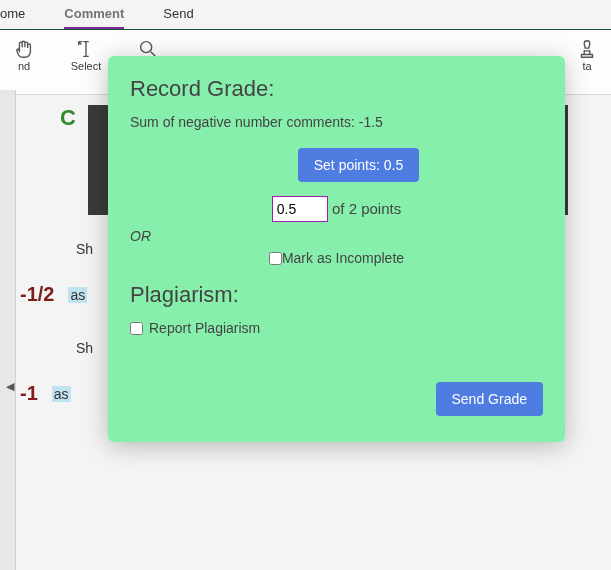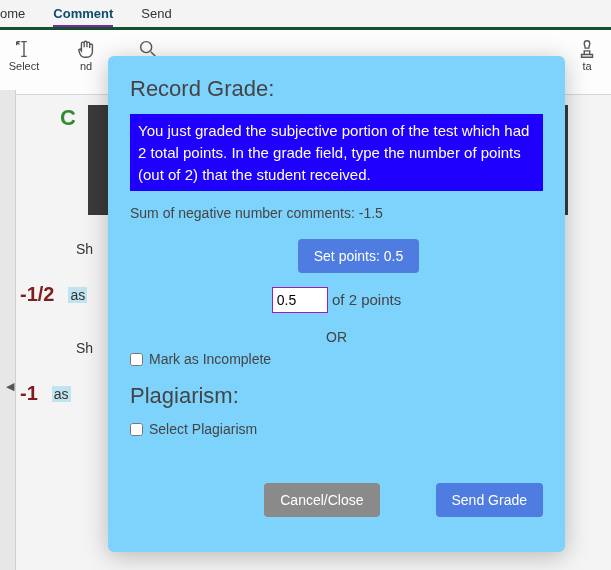--- a/index.html
+++ b/index.html
@@ -9,29 +9,29 @@
     width: 611px;
     height: 570px;
     overflow: hidden;
     position: relative;
     color: #333;
   }
 
   
   .tabs {
     display: flex;
-    gap: 28px;
+    gap: 39px;
     padding: 6px 0 0 0;
     font-size: 13px;
-    border-bottom: 3px solid #14532d;
+    border-bottom: 1px solid #14532d;
     height: 30px;
   }
   .tabs .tab { padding-bottom: 6px; cursor: pointer; }
   .tabs .tab.active {
-    color: #0c4a6e;
+    color: #737373;
     font-weight: 600;
     border-bottom: 2px solid #7a2a9c;
   }
 
   .toolbar {
     display: flex;
     gap: 22px;
     padding: 8px 4px 12px 4px;
     border-bottom: 1px solid #d8d8d8;
     font-size: 11px;
@@ -54,24 +54,24 @@
   .row { display:flex; align-items:center; gap:14px; margin:26px 0 6px 0;}
 
   
   .overlay {
     position:absolute; inset:0;
   }
   .modal {
     position:absolute;
     left:108px; top:56px;
     width:457px;
-    background:#7dd3fc;
+    background:#86efac;
     border-radius:6px;
     box-shadow:0 4px 24px rgba(0,0,0,0.25);
-    padding:20px 22px 35px 22px;
+    padding:20px 22px 26px 22px;
   }
   .modal h2 {
     font-size:22px;
     font-weight:500;
     color:#444;
     margin-bottom:12px;
   }
   .bluebox {
     background:#1f00ff;
     color:#fff;
@@ -94,24 +94,24 @@
   }
   .btn-primary { background:#4e7ce0; }
   .btn-muted { background:#8a8a8a; }
 
   .center { text-align:center; }
   .pts-row { margin-top:14px; text-align:center; font-size:15px; color:#444; }
   .pts-row input {
     width:56px; height:26px; font-size:14px; padding:2px 4px;
     border:1px solid #a21caf;
   }
-  .or { text-align:center; margin:16px 0 6px 0; font-size:14px; color:#444; }
+  .or { text-align:left; margin:6px 0 6px 0; font-size:14px; color:#444;font-style:italic; }
   .chk-row {
     text-align:center; font-size:14px; color:#444;
-    display:flex; align-items:center; gap:6px;
+    display:flex; justify-content:center; align-items:center; 
     margin-bottom:16px;
   }
   .plag-chk {
     display:flex; align-items:center; gap:6px; font-size:14px; color:#444;
     margin-top:6px; margin-bottom:46px;
   }
   .footer {
     display:flex; justify-content:flex-end; gap:12px;
   }
 
@@ -125,30 +125,30 @@
 
 <div class="tabs">
   <span class="tab">ome</span>
   <span class="tab active">Comment</span>
   <span class="tab">Send</span>
 </div>
 
 <div class="toolbar">
   <div class="tool">
     <svg viewBox="0 0 24 24">
+        <path d="M7 11V6a1.5 1.5 0 013 0v4V5a1.5 1.5 0 013 0v5V6a1.5 1.5 0 013 0v5V8a1.5 1.5 0 013 0v7a6 6 0 01-6 6h-2a6 6 0 01-5.5-3.6L4 13l1.5-1 1.5 2z"></path>
+      </svg>
+    <span>nd</span>
+  </div>
+  <div class="tool">
+    <svg viewBox="0 0 24 24">
         <path d="M9 4h6M12 4v16M9 20h6"></path>
         <path d="M4 4l3 3M4 4v4M4 4h4"></path>
       </svg>
     <span>Select</span>
-  </div>
-  <div class="tool">
-    <svg viewBox="0 0 24 24">
-        <path d="M7 11V6a1.5 1.5 0 013 0v4V5a1.5 1.5 0 013 0v5V6a1.5 1.5 0 013 0v5V8a1.5 1.5 0 013 0v7a6 6 0 01-6 6h-2a6 6 0 01-5.5-3.6L4 13l1.5-1 1.5 2z"></path>
-      </svg>
-    <span>nd</span>
   </div>
   <div class="tool">
     <svg viewBox="0 0 24 24">
         <circle cx="10" cy="10" r="6"></circle>
         <path d="M15 15l5 5"></path>
       </svg>
     <span>Zo</span>
     <span style="margin-top:-2px;">I</span>
   </div>
   <div style="flex:1"></div>
@@ -183,21 +183,20 @@
   <div class="row" style="margin-left:0;">
     <span class="neg">-1</span>
     <span class="hl">as</span>
   </div>
 </div>
 
 <div class="overlay">
   <div class="modal">
     <h2>Record Grade:</h2>
 
-    <div class="bluebox">You just graded the subjective portion of the test which had 2 total points. In the grade field, type the number of points (out of 2) that the student received.</div>
 
     <div class="sumline">Sum of negative number comments: -1.5</div>
 
     <div class="center">
       <button class="btn btn-primary">Set points: 0.5</button>
     </div>
 
     <div class="pts-row">
       <input type="text" value="0.5" style="">
       <span>of 2 points</span>
@@ -206,21 +205,20 @@
     <div class="or">OR</div>
 
     <div class="chk-row">
       <input type="checkbox" style="">
       <span>Mark as Incomplete</span>
     </div>
 
     <h2>Plagiarism:</h2>
     <div class="plag-chk">
       <input type="checkbox" style="">
-      <span>Select Plagiarism</span>
+      <span>Report Plagiarism</span>
     </div>
 
     <div class="footer">
-      <button class="btn btn-muted">Cancel/Close</button>
       <button class="btn btn-primary">Send Grade</button>
     </div>
   </div>
 </div>
 
 </body></html>

